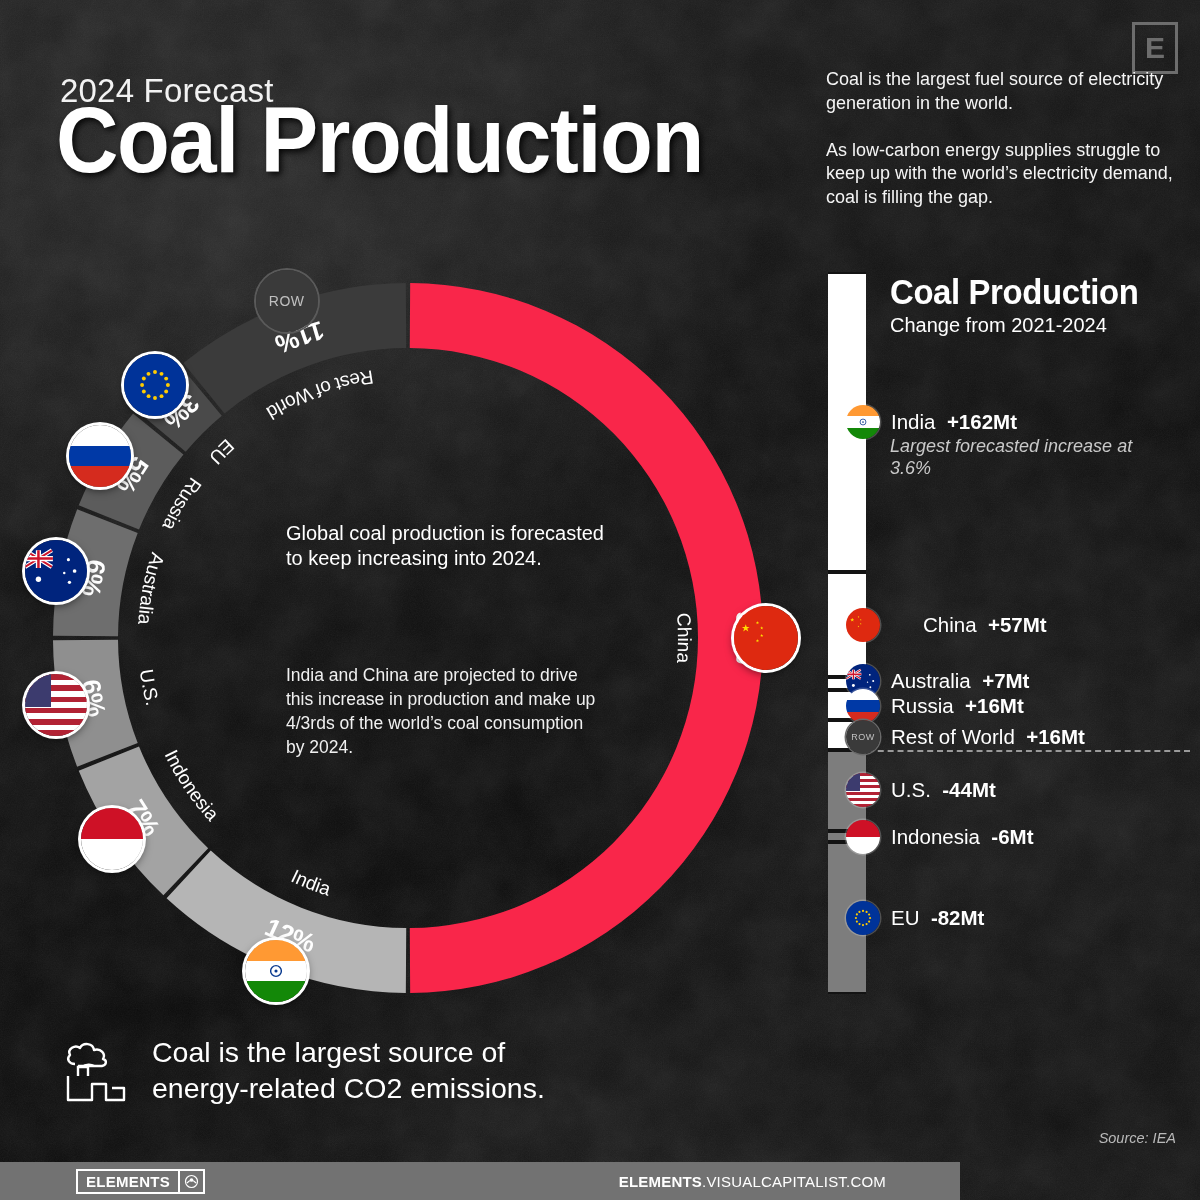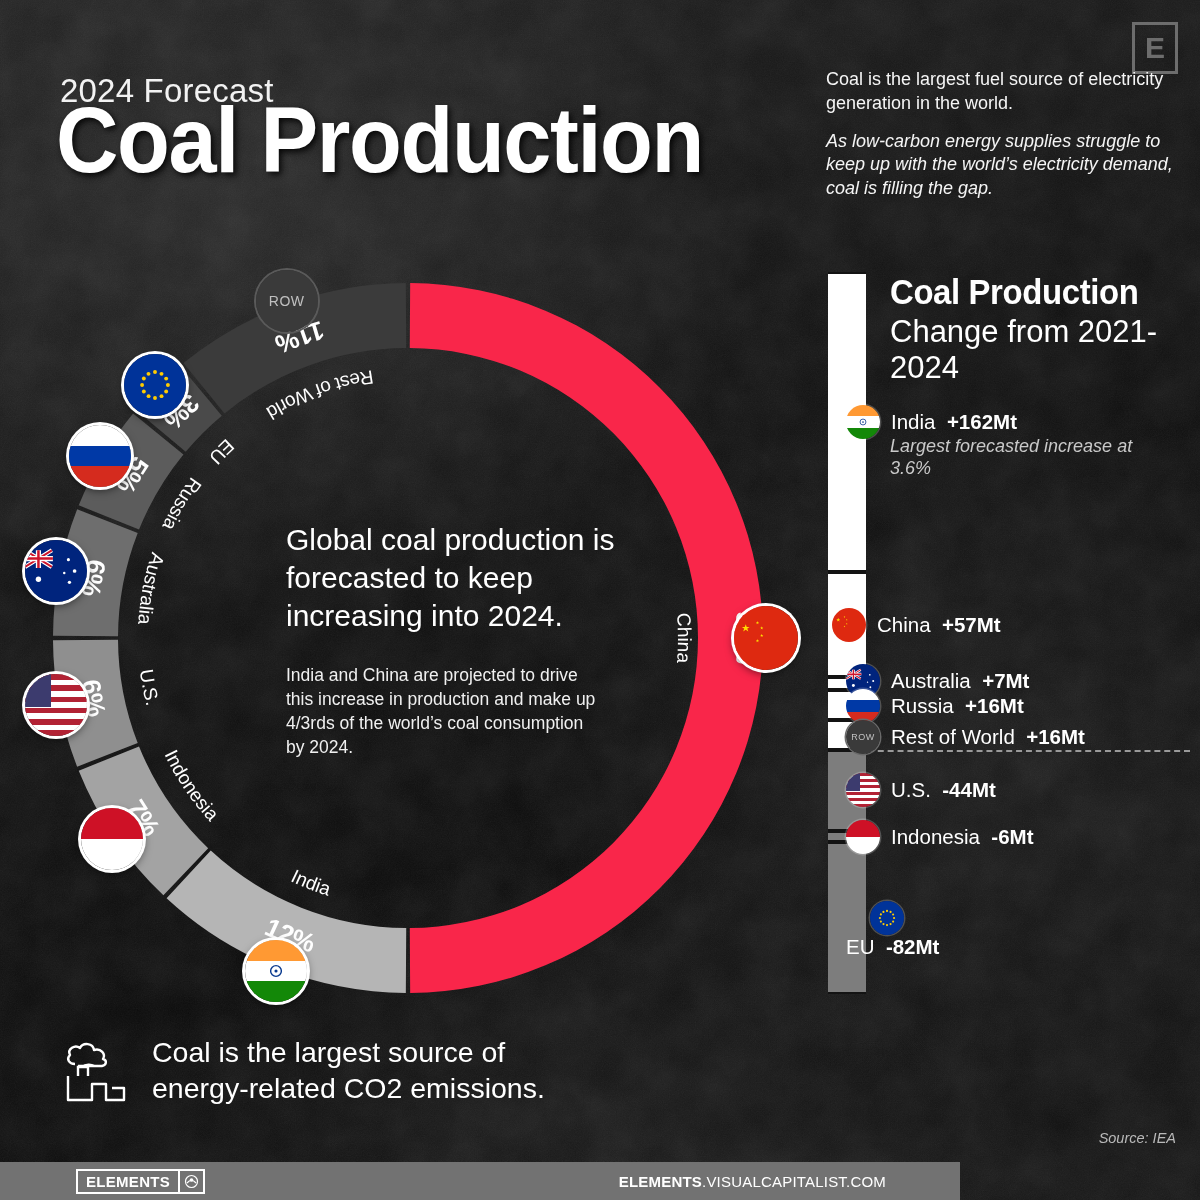--- a/index.html
+++ b/index.html
@@ -51,35 +51,35 @@
     font-weight: bold; color: #ffffff;
     font-family: "Liberation Sans Narrow", "Liberation Sans", sans-serif;
     transform: scaleX(.93); transform-origin: left top;
     letter-spacing: -1.5px;
     text-shadow: 3px 3px 7px rgba(0,0,0,.85);
   }
   .intro {
     position: absolute; left: 826px; top: 68px; width: 352px;
     font-size: 18px; line-height: 1.32; color: #f5f5f5; font-weight: 400;
   }
-  .intro p + p { margin-top: 14px; font-style: italic; }
+  .intro p + p { margin-top: 23px; }
 
   
   #donut-wrap {
     position: absolute; left: 28px; top: 258px;
     width: 760px; height: 760px;
   }
   #donut-wrap svg { display: block; overflow: visible; }
   .pct-label { font-weight: bold; font-size: 26px; fill: #ffffff; }
   .name-label { font-size: 19px; fill: #ffffff; font-weight: 400; }
 
   
   .center-head {
     position: absolute; left: 286px; top: 521px; width: 330px;
-    font-size: 30px; line-height: 1.26; font-weight: 300; color: #ffffff;
+    font-size: 20px; line-height: 1.26; font-weight: 300; color: #ffffff;
   }
   .center-body {
     position: absolute; left: 286px; top: 664px; width: 320px;
     font-size: 17.5px; line-height: 1.37; color: #f0f0f0;
   }
 
   
   #legend { position: absolute; left: 828px; top: 272px; width: 362px; height: 722px; }
   .bar-col { position: absolute; left: 0; top: 0; width: 38px; height: 722px; }
   .seg { position: absolute; left: 0; width: 38px; }
@@ -103,21 +103,21 @@
   }
   .legend-title {
     position: absolute; left: 62px; top: 0;
     font-size: 35px; font-weight: bold; color: #ffffff;
     font-family: "Liberation Sans Narrow", "Liberation Sans", sans-serif;
     transform: scaleX(.94); transform-origin: left top;
     letter-spacing: -.4px;
   }
   .legend-sub {
     position: absolute; left: 62px; top: 42px;
-    font-size: 31px; font-weight: 300; color: #ffffff;
+    font-size: 20px; font-weight: 300; color: #ffffff;
   }
 
   
   .co2-text {
     position: absolute; left: 152px; top: 1035px; width: 400px;
     font-size: 28.5px; line-height: 1.26; font-weight: 300; color: #ffffff;
   }
   .factory-icon { position: absolute; left: 62px; top: 1036px; }
   .cop-text {
     position: absolute; left: 566px; top: 1038px; width: 610px;
@@ -388,21 +388,21 @@
           <div class="lg-flag">
             <div class="fl fl-in">
               <svg viewBox="0 0 60 40" style="position:absolute;inset:0;width:100%;height:100%">
                 <circle cx="30" cy="20" r="5.2" fill="none" stroke="#0a3a8f" stroke-width="1.4"></circle>
                 <circle cx="30" cy="20" r="1.5" fill="#0a3a8f"></circle>
               </svg>
             </div>
           </div>
           <div class="lg-text"><span>India</span>&nbsp; <b>+162Mt</b></div>
         </div>
-        <div class="lg-row" style="left: 4px; top: 335.669px;">
+        <div class="lg-row" style="left: 18px; top: 335.669px; gap: 32px;">
           <div class="lg-flag">
             <div class="fl fl-cn">
               <svg viewBox="0 0 60 40" style="position:absolute;inset:0;width:100%;height:100%">
                 <g fill="#ffde00">
                   <polygon points="11,7 13.4,14 7.4,9.7 14.6,9.7 8.6,14"></polygon>
                   <polygon points="22,4 23,7 20.5,5.2 23.5,5.2 21,7"></polygon>
                   <polygon points="26,9 27,12 24.5,10.2 27.5,10.2 25,12"></polygon>
                   <polygon points="26,16 27,19 24.5,17.2 27.5,17.2 25,19"></polygon>
                   <polygon points="22,21 23,24 20.5,22.2 23.5,22.2 21,24"></polygon>
                 </g>
@@ -448,21 +448,21 @@
             <div class="fl fl-us"></div>
           </div>
           <div class="lg-text"><span>U.S.</span>&nbsp; <b>-44Mt</b></div>
         </div>
         <div class="lg-row" style="left: 18px; top: 547.641px;">
           <div class="lg-flag">
             <div class="fl fl-id"></div>
           </div>
           <div class="lg-text"><span>Indonesia</span>&nbsp; <b>-6Mt</b></div>
         </div>
-        <div class="lg-row" style="left: 18px; top: 629.097px; flex-direction: column;">
+        <div class="lg-row" style="left: 18px; top: 629.097px;">
           <div class="lg-flag">
             <div class="fl fl-eu">
               <svg viewBox="0 0 60 40" style="position:absolute;inset:0;width:100%;height:100%">
                 <g fill="#ffcc00">
                   <circle cx="30.0" cy="7.5" r="1.9"></circle>
                   <circle cx="36.3" cy="9.2" r="1.9"></circle>
                   <circle cx="40.8" cy="13.8" r="1.9"></circle>
                   <circle cx="42.5" cy="20.0" r="1.9"></circle>
                   <circle cx="40.8" cy="26.3" r="1.9"></circle>
                   <circle cx="36.3" cy="30.8" r="1.9"></circle>

